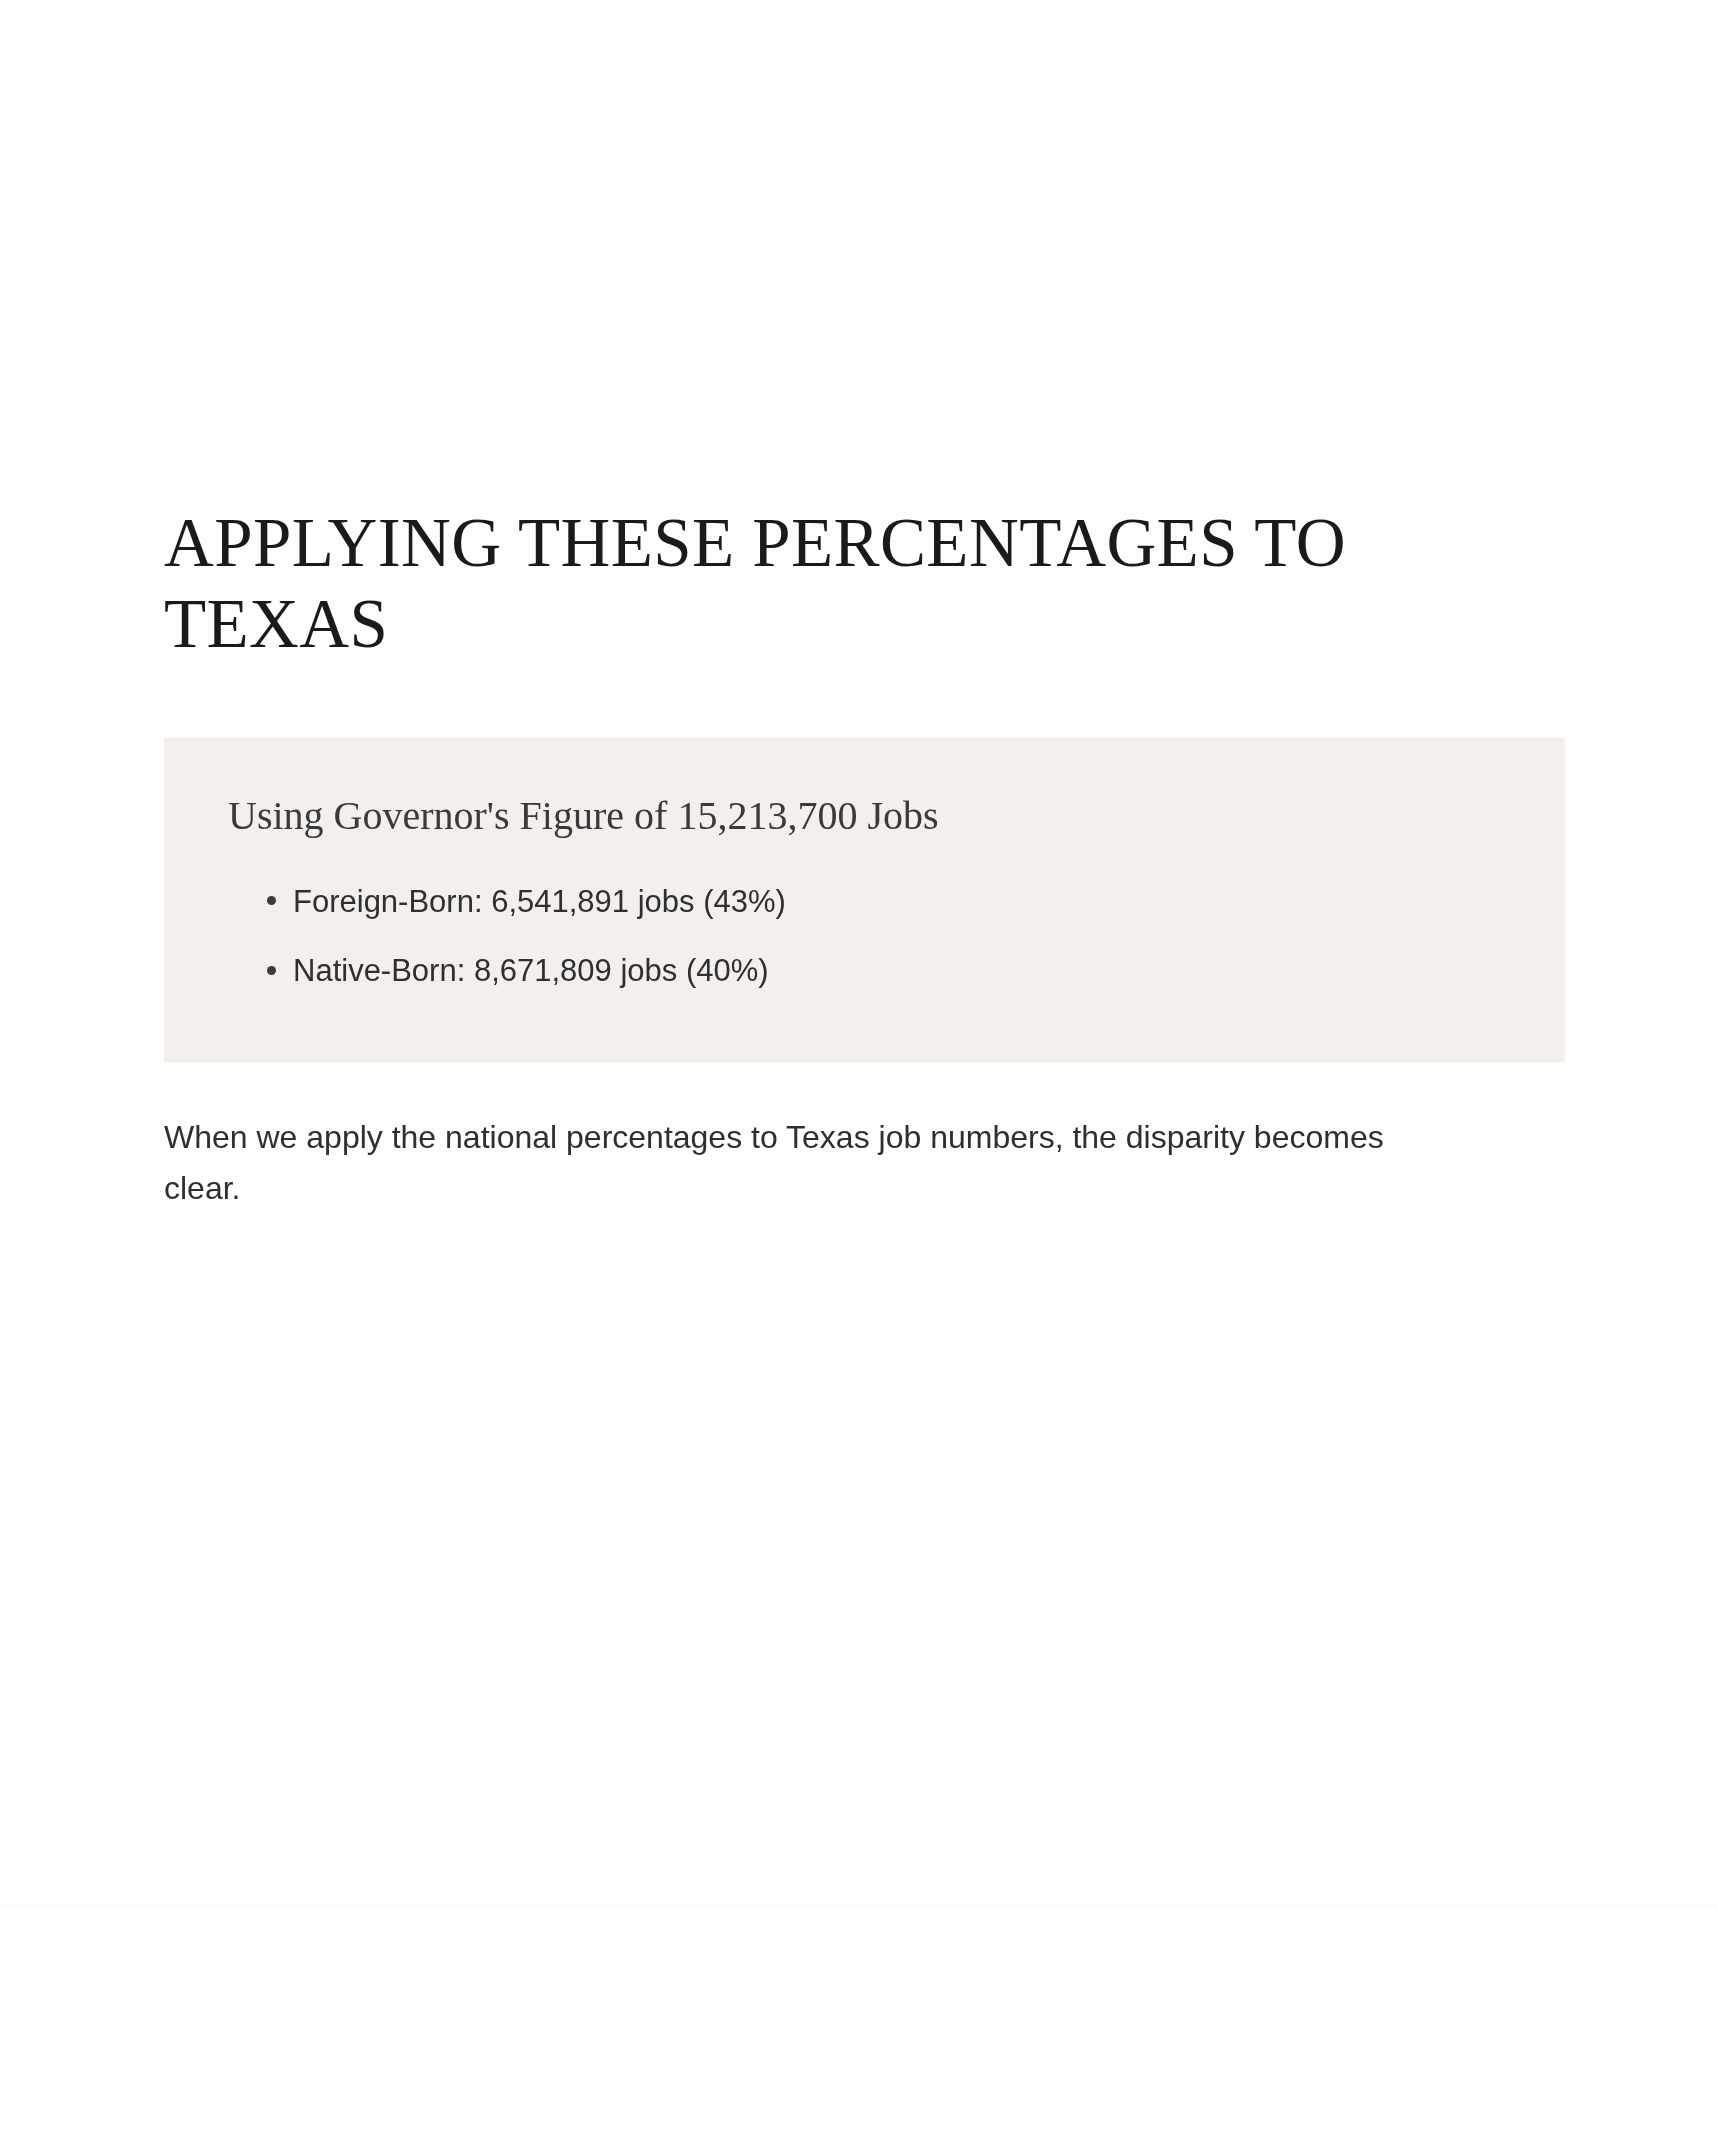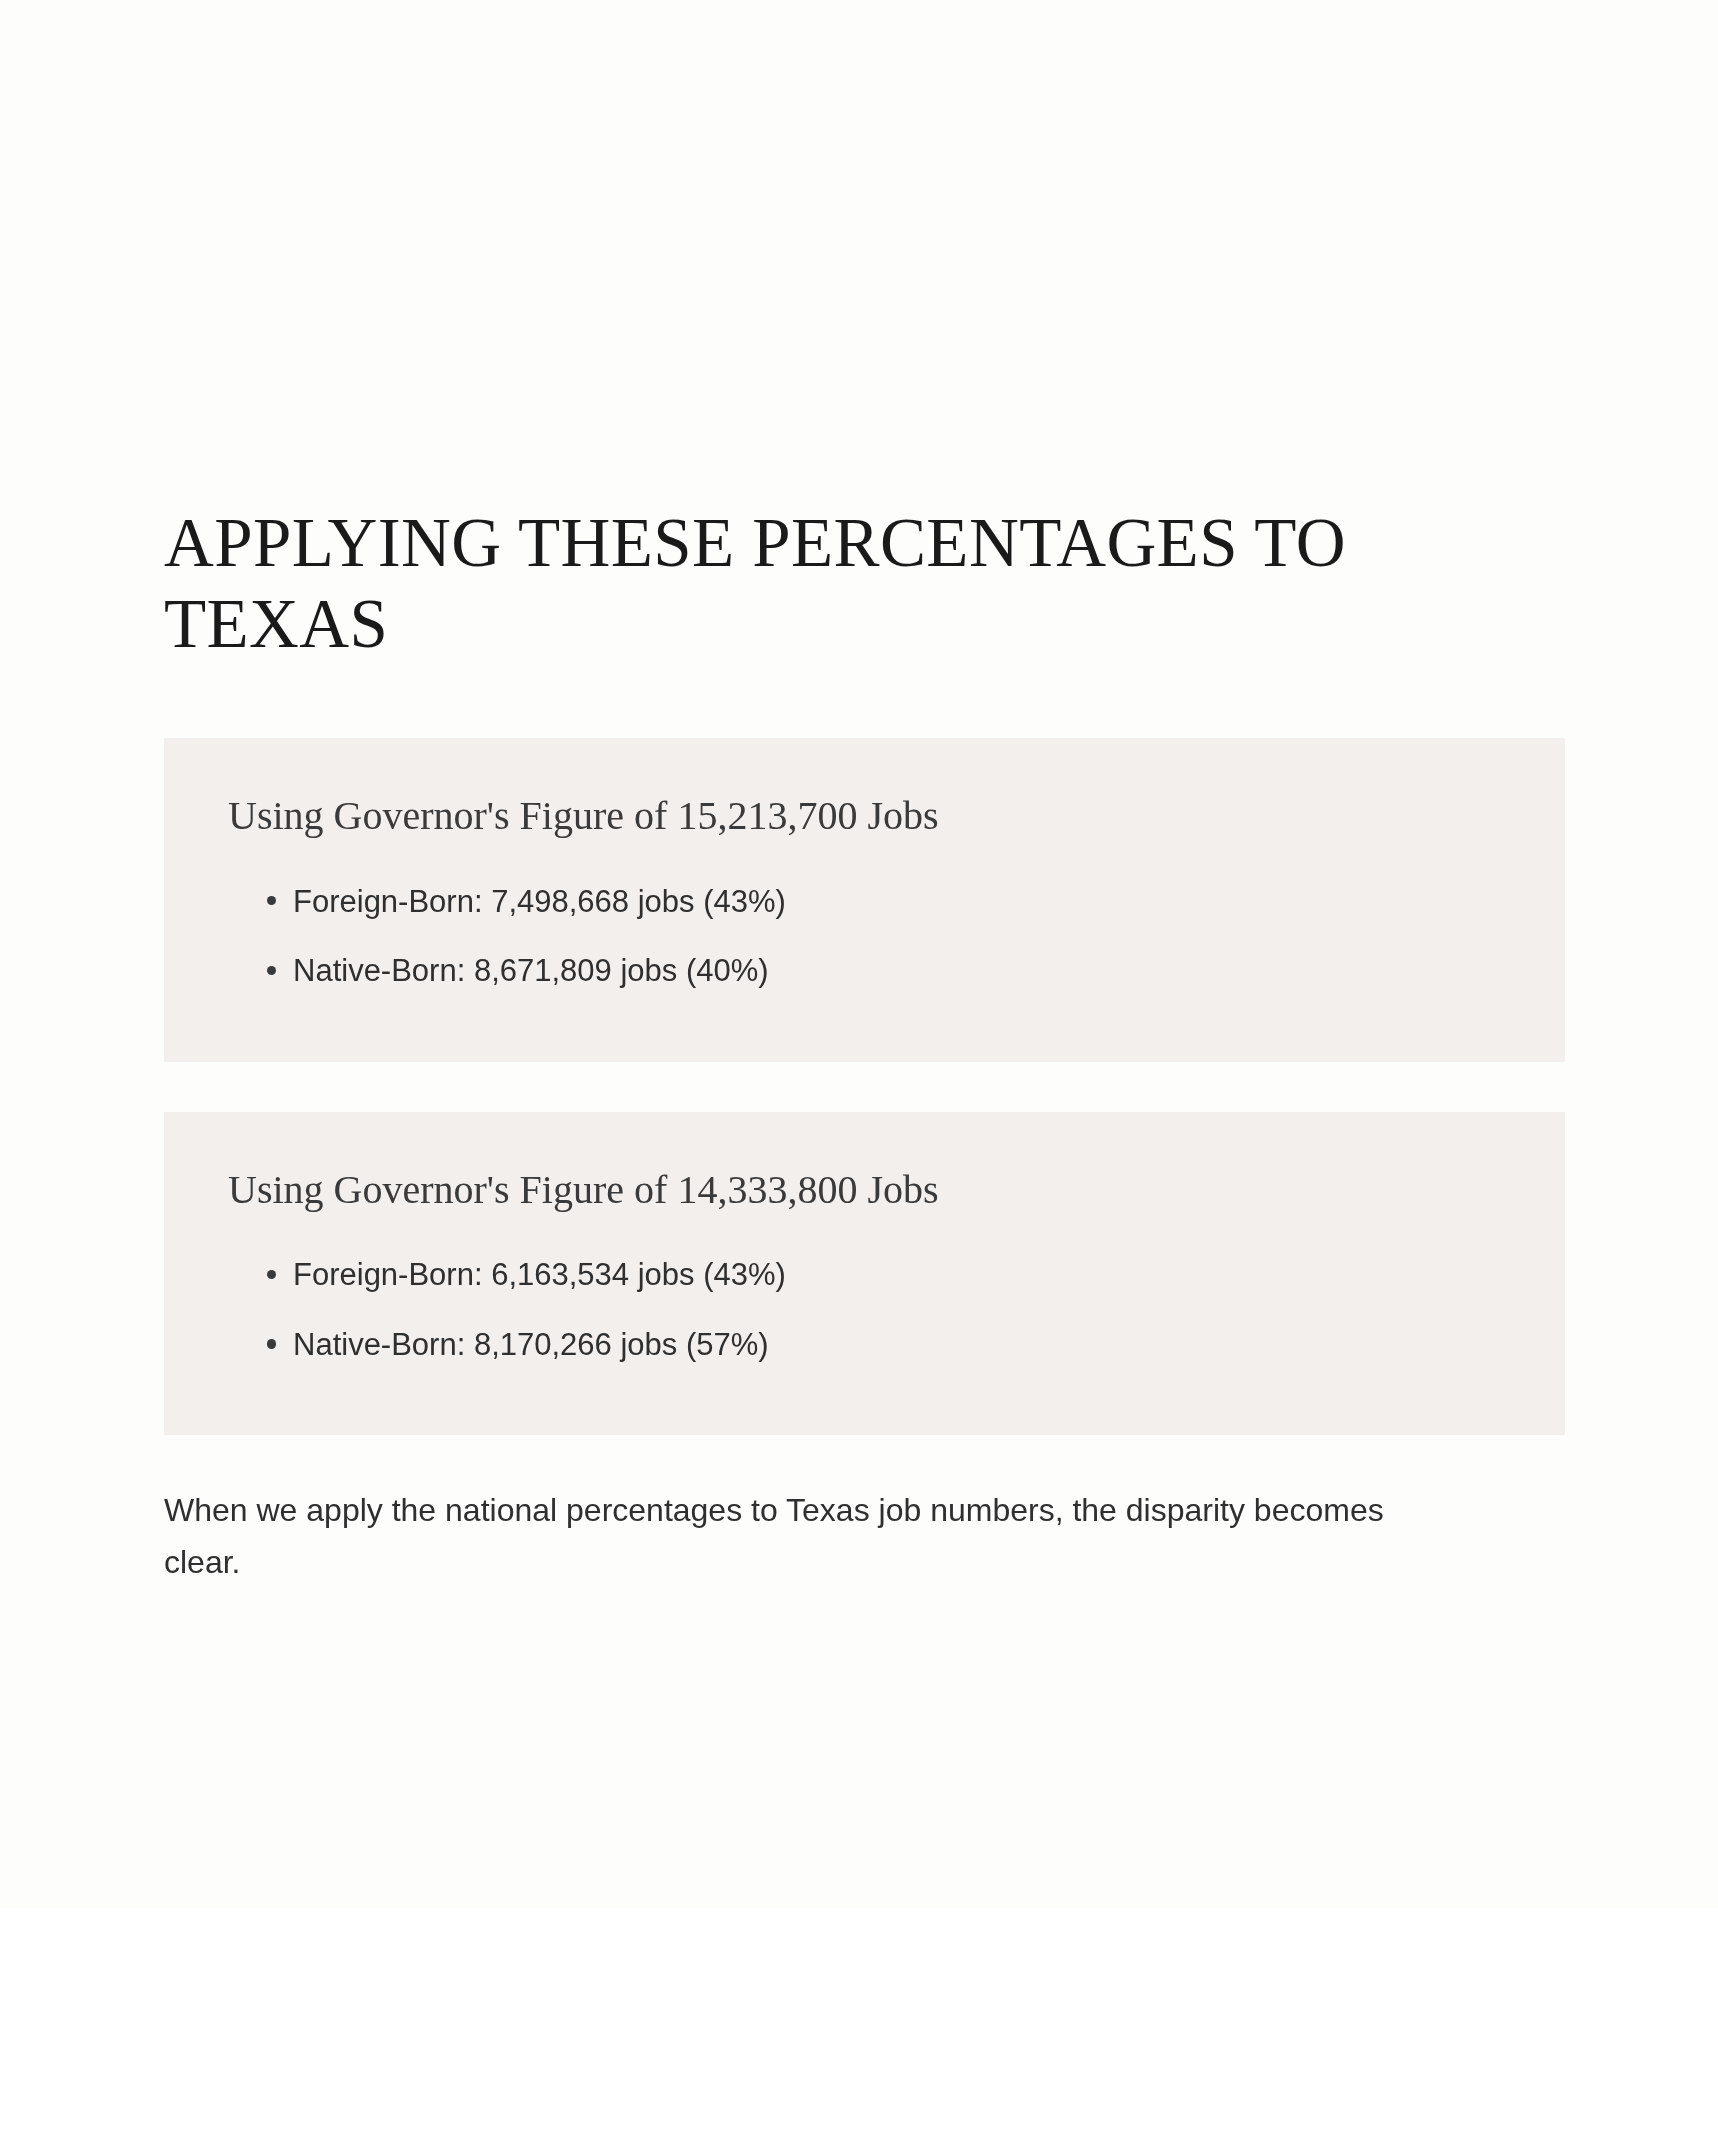--- a/index.html
+++ b/index.html
@@ -86,30 +86,23 @@
 <body>
 
 <div class="page">
   <div class="content">
 
     <h1 class="page-title">APPLYING THESE PERCENTAGES TO TEXAS</h1>
 
     <div class="card">
       <h2 class="card-title">Using Governor's Figure of 15,213,700 Jobs</h2>
       <ul class="card-list">
-        <li>Foreign-Born: 7,498,668 jobs (43%)</li>
+        <li>Foreign-Born: 6,541,891 jobs (43%)</li>
         <li>Native-Born: 8,671,809 jobs (40%)</li>
       </ul>
     </div>
 
-    <div class="card">
-      <h2 class="card-title">Using Governor's Figure of 14,333,800 Jobs</h2>
-      <ul class="card-list">
-        <li>Foreign-Born: 6,163,534 jobs (43%)</li>
-        <li>Native-Born: 8,170,266 jobs (57%)</li>
-      </ul>
-    </div>
 
     <p class="body-text">When we apply the national percentages to Texas job numbers, the disparity becomes clear.</p>
 
   </div>
 </div>
 
 
 </body></html>

